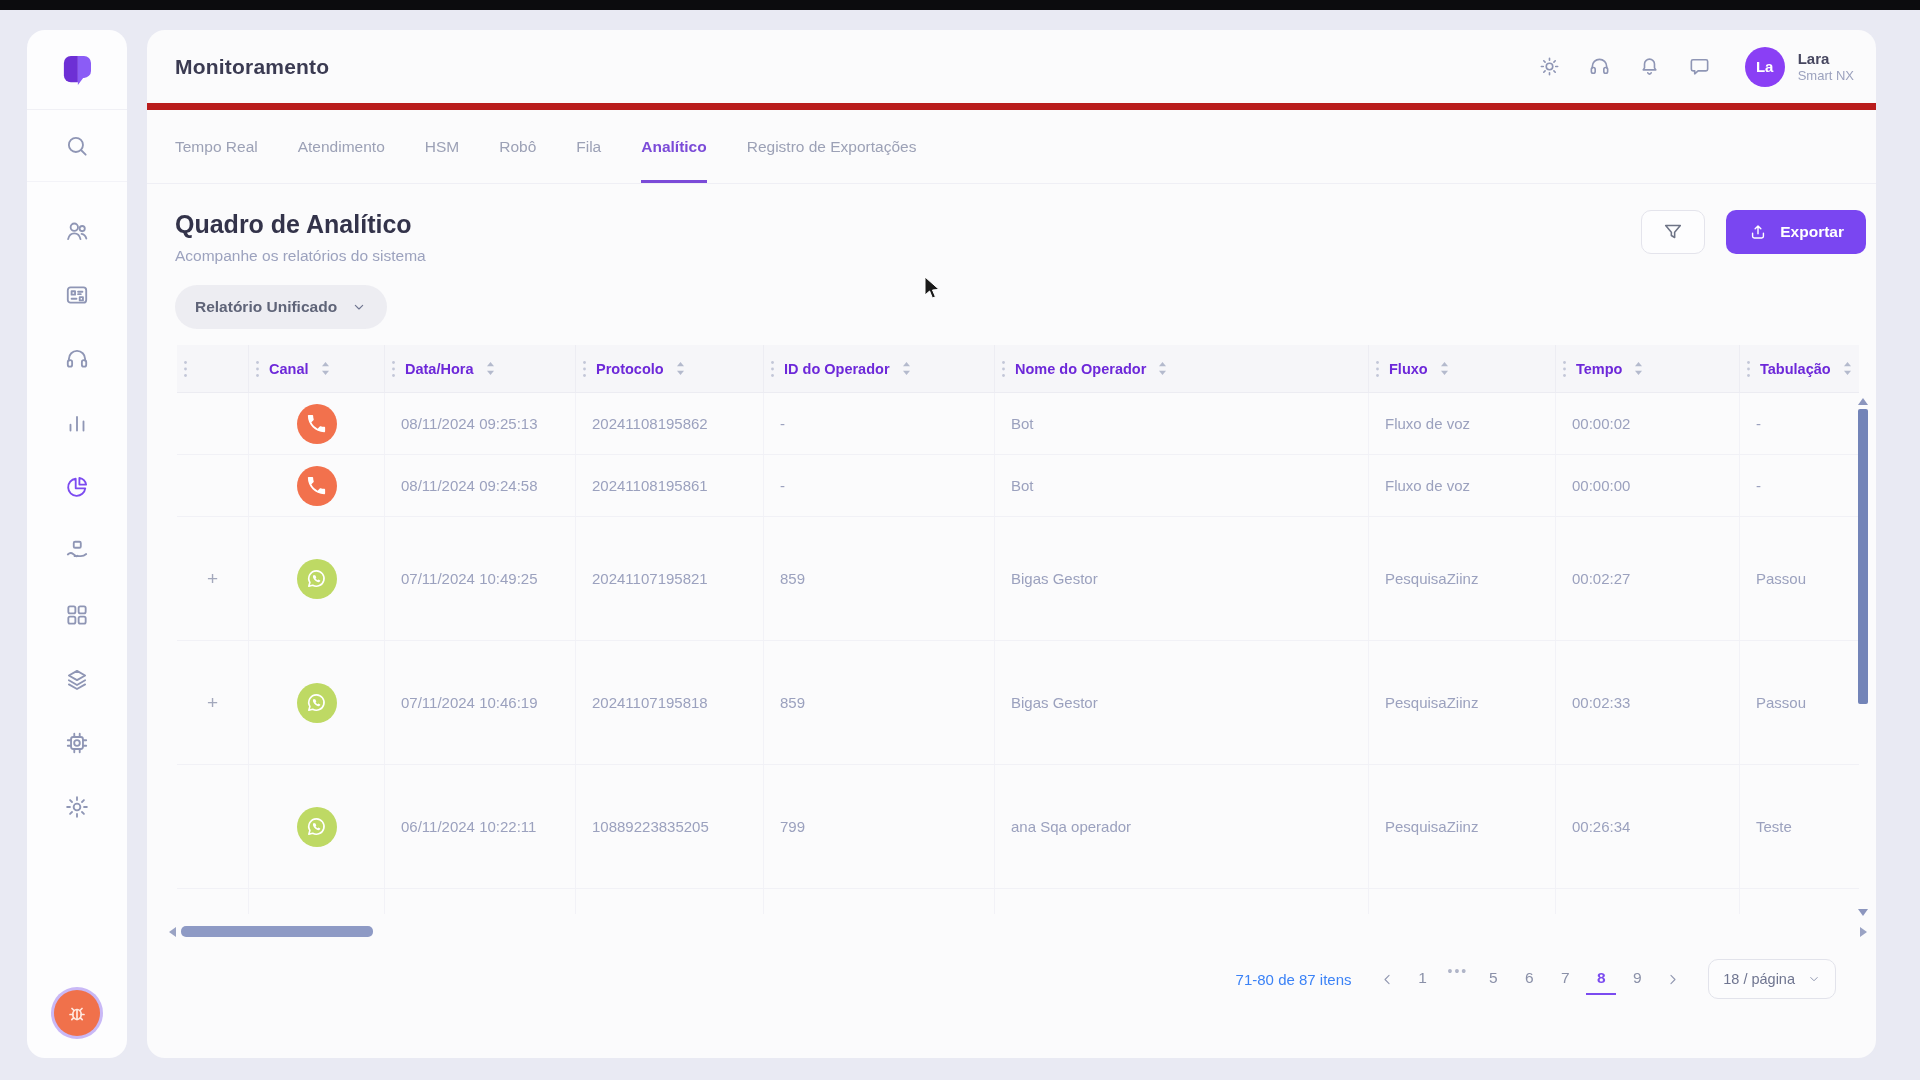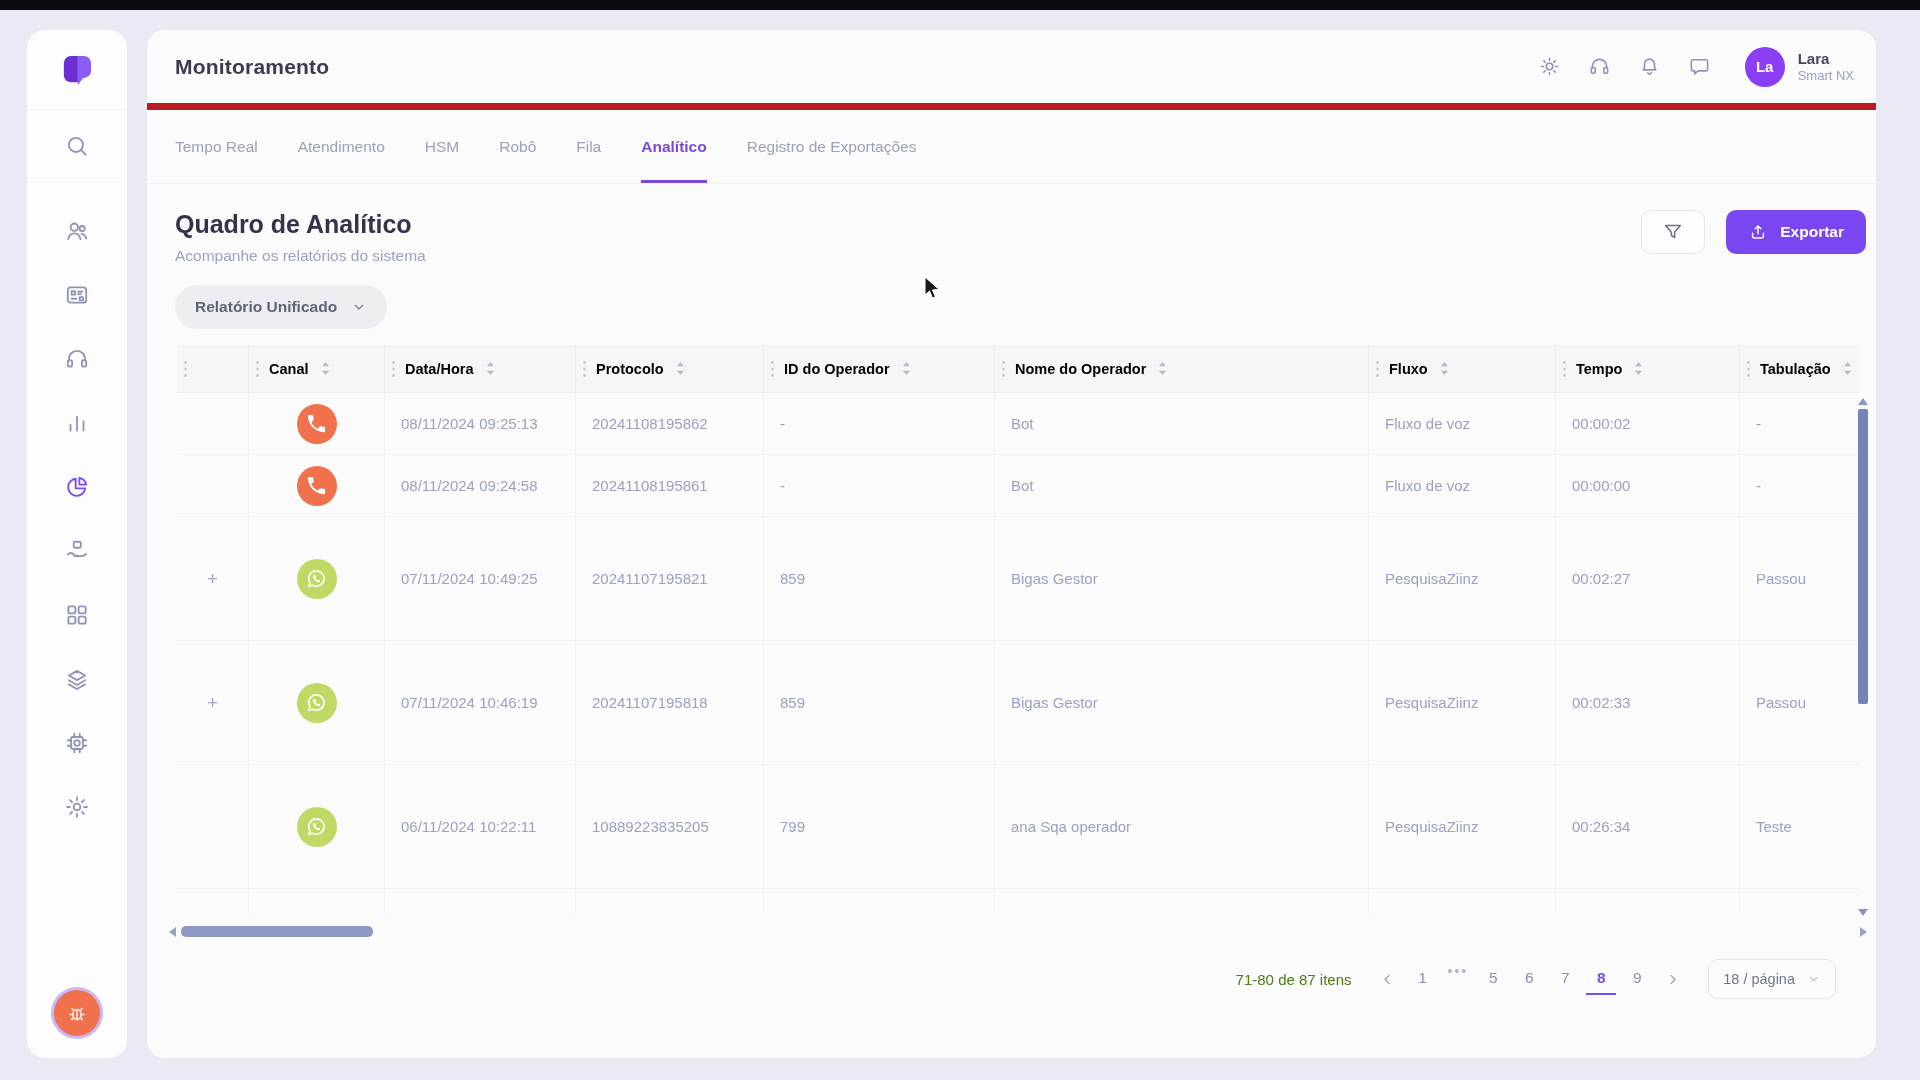--- a/index.html
+++ b/index.html
@@ -60,21 +60,21 @@
     background:#EDEDF2; border-radius:22px; padding:0 20px; font-size:15.5px; color:#5F6478;
     font-weight:600; cursor:pointer; }
   .report-pill .icon { width:16px; height:16px; color:#6F7590; }
   .report-pill .icon svg { width:100%; height:100%; }
 
   
   .table-wrap { position:absolute; left:30px; top:315px; width:1682px; height:570px; overflow:hidden; }
   .grid-cols { display:grid; grid-template-columns:71px 136px 191px 188px 231px 374px 187px 184px 130px; }
   .thead { height:48px; background:#F6F6F9; border-bottom:1px solid #ECECF2; }
   .th { display:flex; align-items:center; gap:9px; padding:0 8px 0 6px; font-size:14.5px; font-weight:700;
-    color:#000000; border-left:1px solid #EDEDF3; overflow:hidden; white-space:nowrap;text-align:right; }
+    color:#6d28d9; border-left:1px solid #EDEDF3; overflow:hidden; white-space:nowrap;text-align:right; }
   .th:first-child { border-left:none; }
   .drag-dots { width:5px; height:18px; flex:0 0 auto; color:#C3C7D8; cursor:grab; }
   .drag-dots svg { width:100%; height:100%; }
   .sort { width:11px; height:15px; flex:0 0 auto; color:#B4BACD; cursor:pointer; margin-left:2px; }
   .sort svg { width:100%; height:100%; }
   .tr { border-bottom:1px solid #F1F1F6; height:62px; background:#FBFBFC; }
   .tr.tall { height:124px; }
   .tr.partial { height:25px; border-bottom:none; }
   .td { display:flex; align-items:center; padding:0 16px; font-size:15px; color:#9BA1BE;
     border-left:1px solid #F2F2F7; overflow:hidden; white-space:nowrap; }
@@ -93,21 +93,21 @@
   .v-thumb { position:absolute; top:11px; left:0; width:10px; height:295px; background:#7384B8; border-radius:2px; cursor:pointer; }
   .hscroll { position:absolute; left:22px; top:896px; width:1698px; height:12px; }
   .hscroll .arr { position:absolute; top:1px; width:0; height:0; border-top:5px solid transparent;
     border-bottom:5px solid transparent; }
   .hscroll .arr.left { left:0; border-right:7px solid #9AA3C4; }
   .hscroll .arr.right { right:0; border-left:7px solid #9AA3C4; }
   .h-thumb { position:absolute; left:12px; top:0; width:192px; height:11px; background:#8E9AC5; border-radius:5px; cursor:pointer; }
 
   
   .pagination { position:absolute; right:40px; top:927px; height:44px; display:flex; align-items:center; gap:6px; }
-  .pg-summary { font-size:15px; color:#4d7c0f; margin-right:16px; }
+  .pg-summary { font-size:15px; color:#3b82f6; margin-right:16px; }
   .pg-nav { width:28px; height:32px; display:flex; align-items:center; justify-content:center; color:#8F96AF; cursor:pointer; }
   .pg-nav svg { width:15px; height:15px; }
   .pg-num { min-width:30px; height:32px; display:flex; align-items:center; justify-content:center;
     font-size:15.5px; color:#8A90A8; cursor:pointer; border-bottom:2px solid transparent; }
   .pg-num.active { color:#7B4BF0; font-weight:700; border-bottom-color:#7B4BF0; }
   .pg-ellipsis { color:#B0B5C8; letter-spacing:2px; padding:0 4px; font-size:14px; }
   .pg-size { margin-left:16px; height:40px; border:1px solid #E2E3EB; border-radius:10px; background:#FCFCFD;
     display:flex; align-items:center; gap:12px; padding:0 14px; font-size:14.5px; color:#6F7590; cursor:pointer; }
   .pg-size .icon { width:14px; height:14px; color:#8F96AF; }
   .pg-size .icon svg { width:100%; height:100%; }

